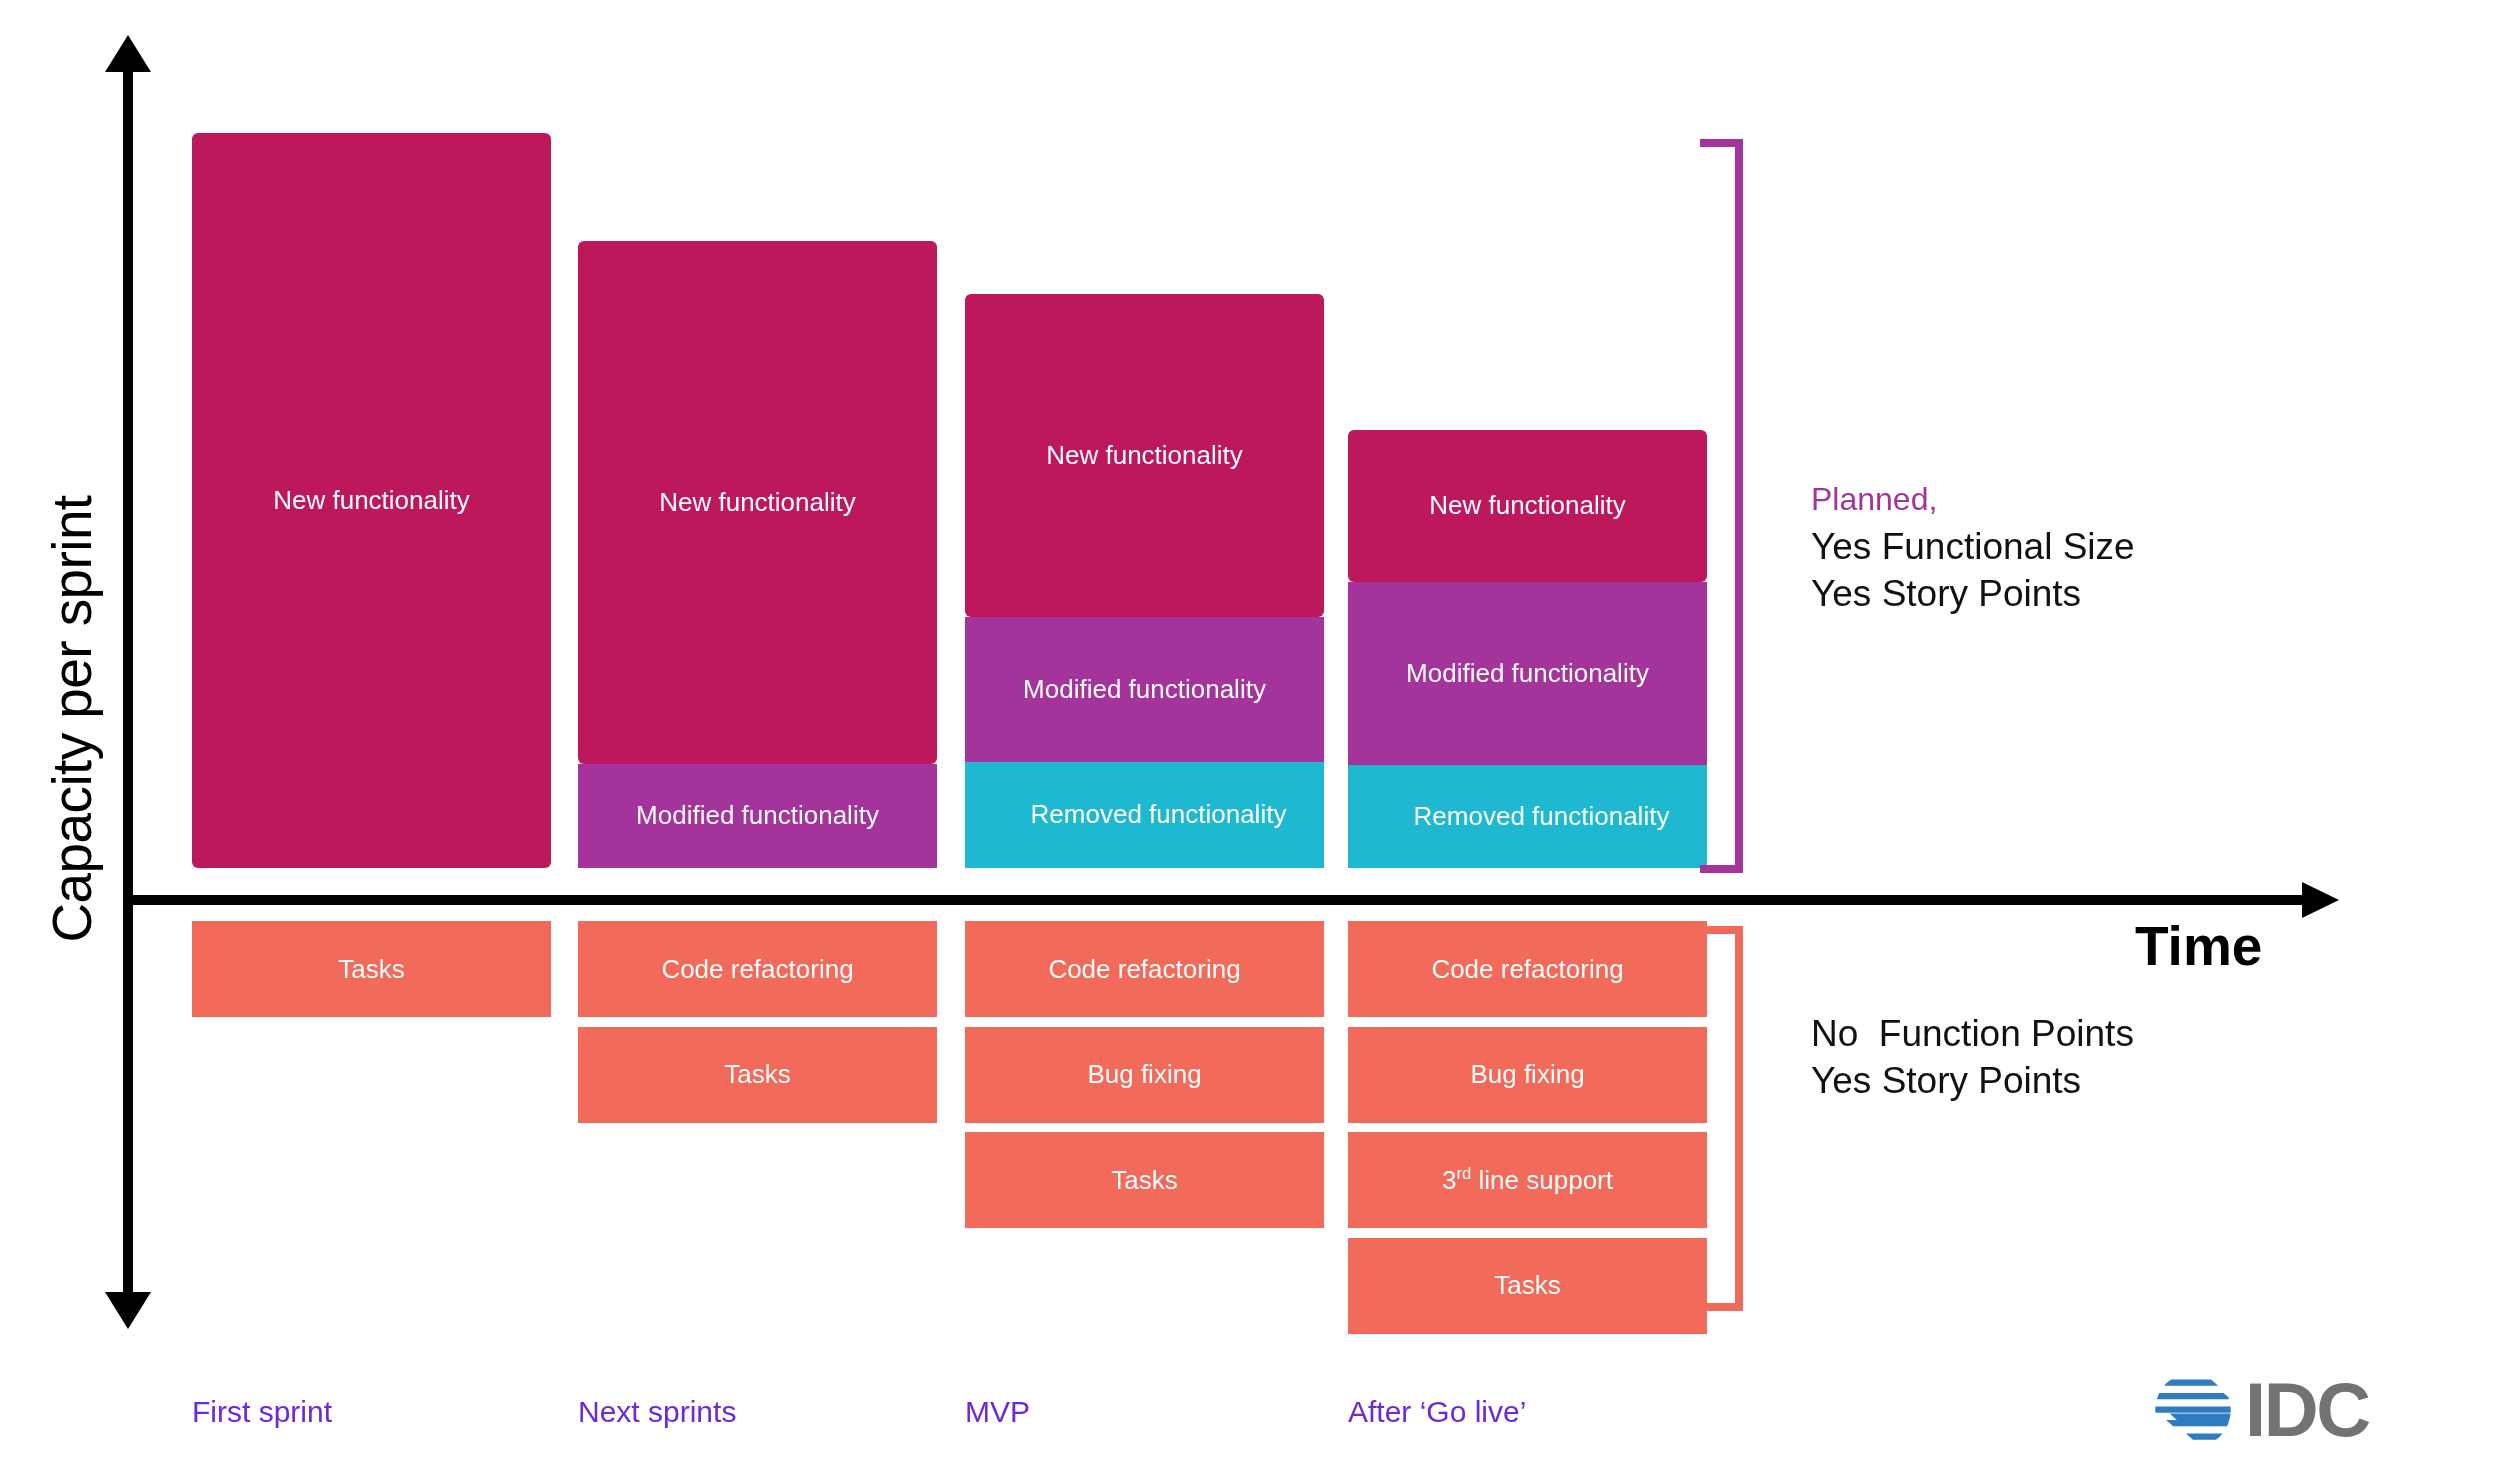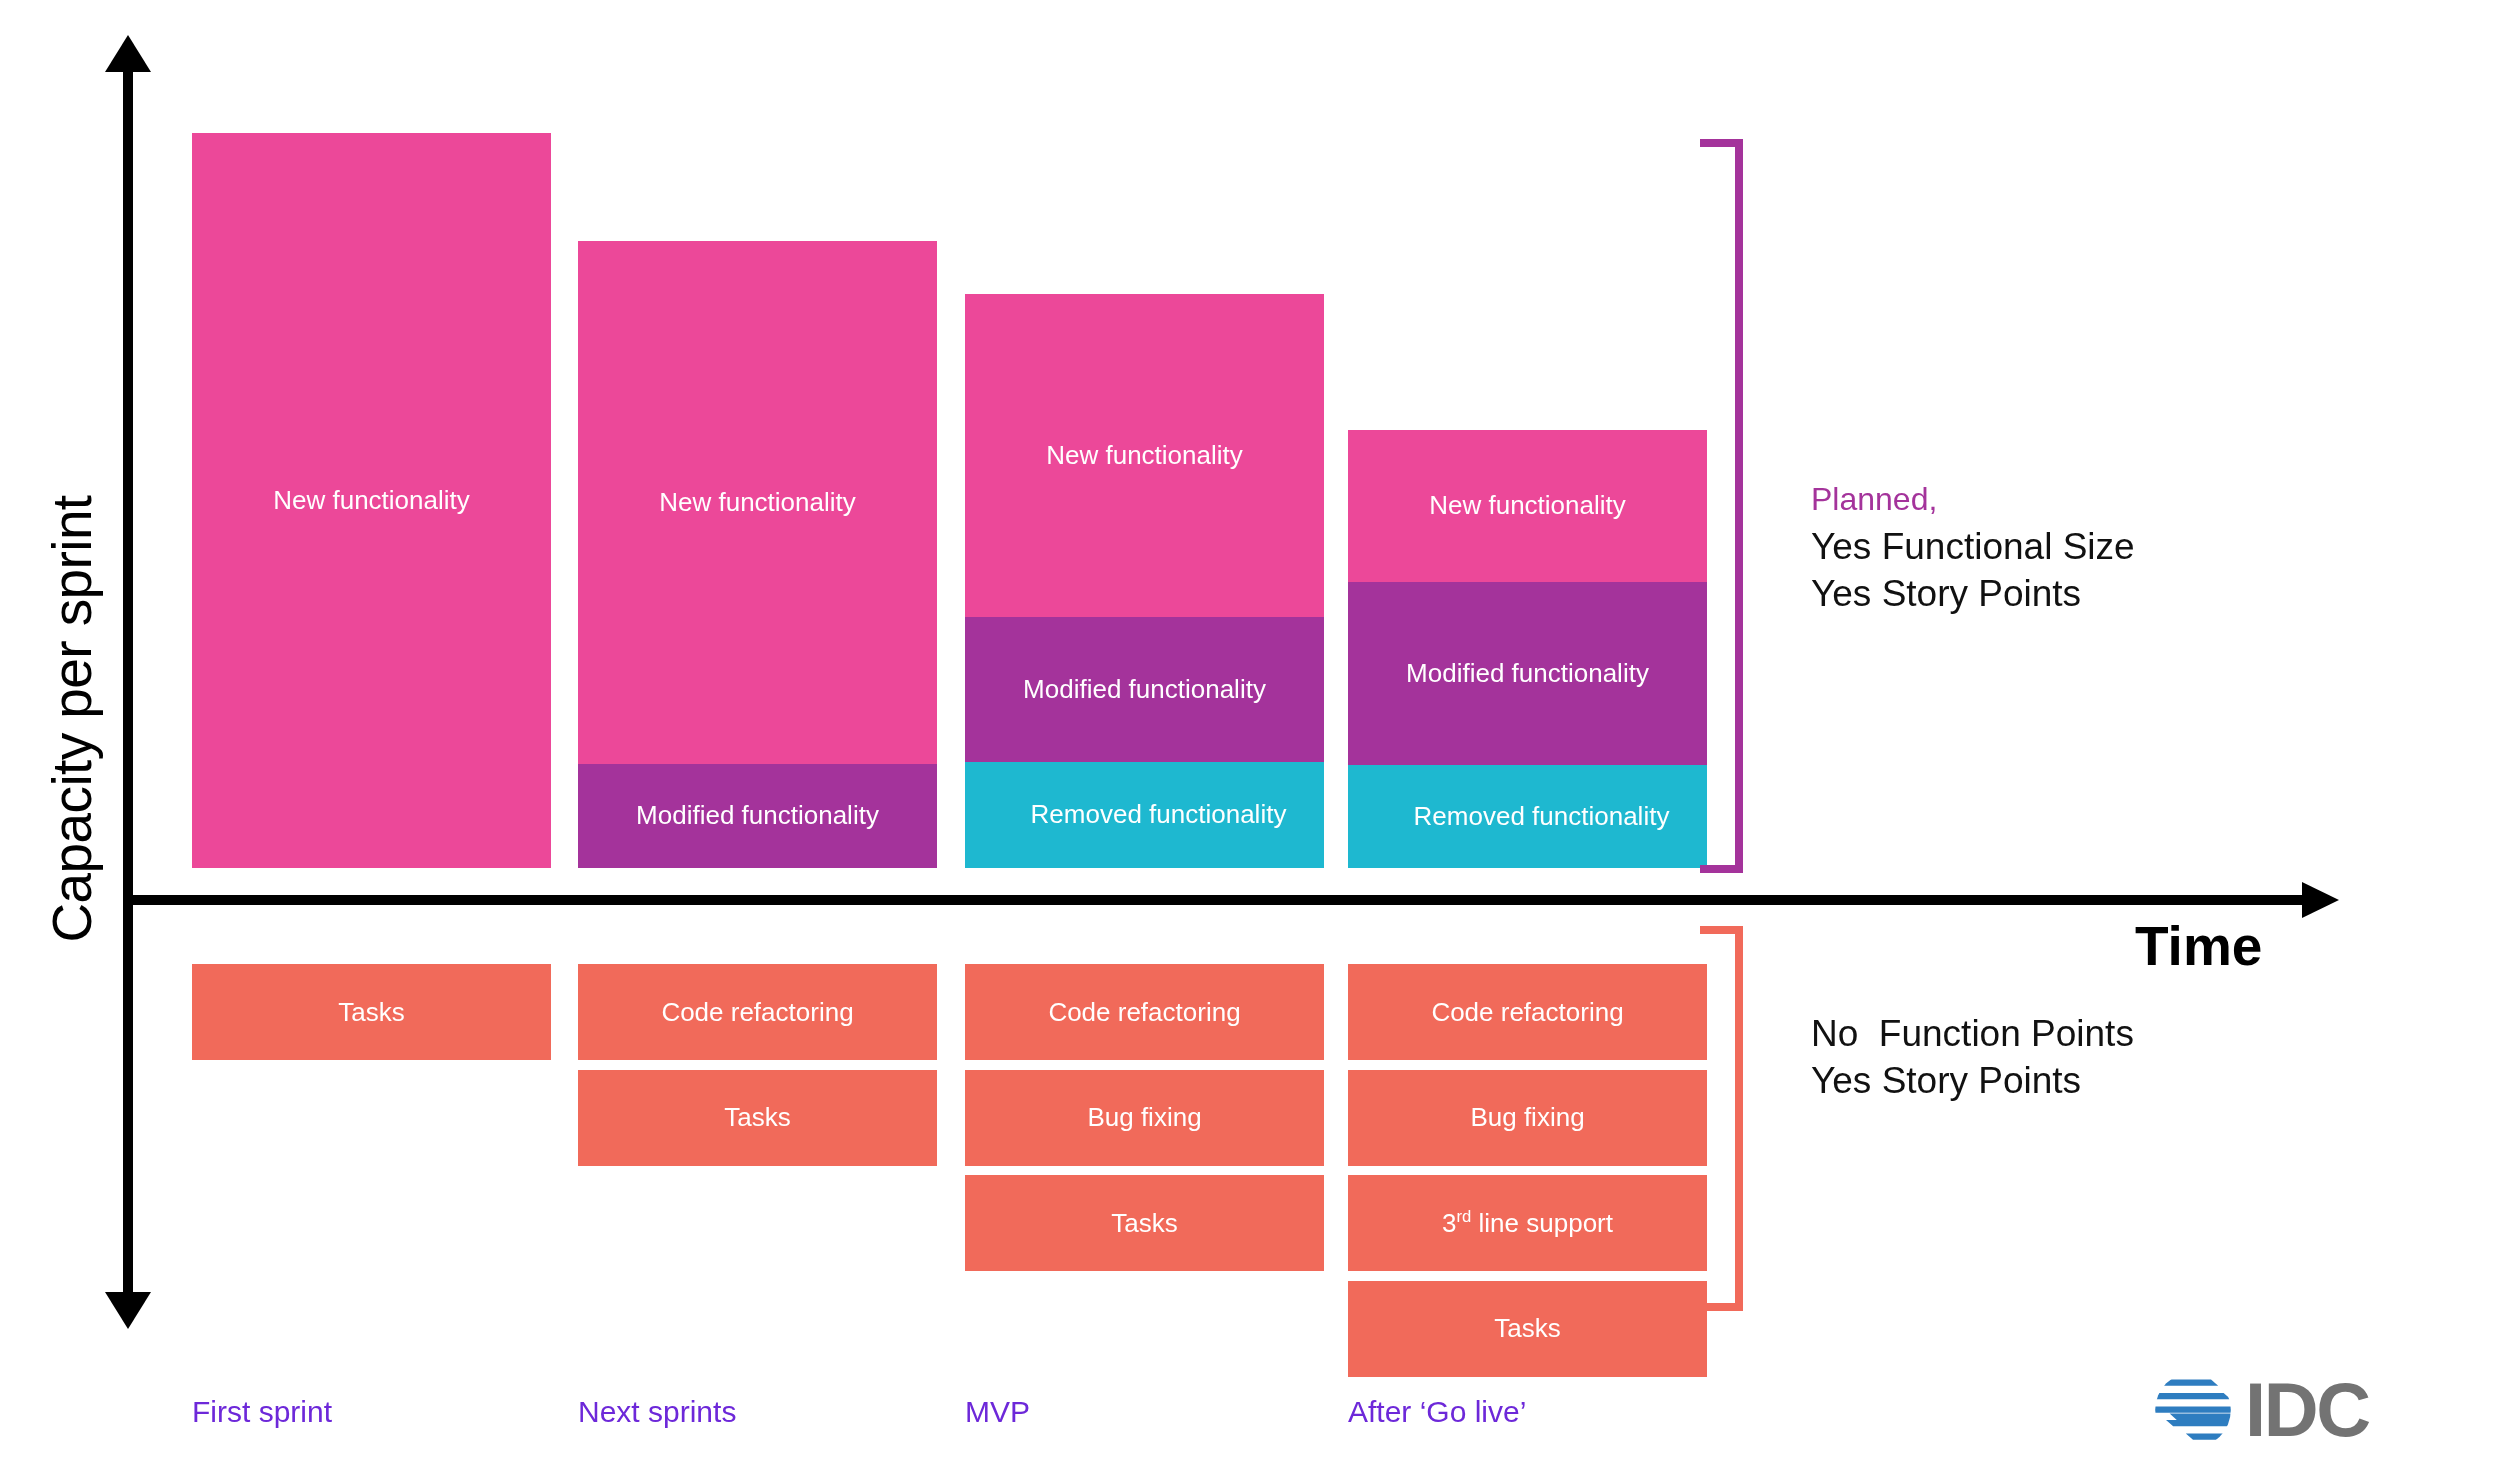--- a/index.html
+++ b/index.html
@@ -18,25 +18,25 @@
 
   #y-axis-label{position:absolute;left:-197px;top:687px;width:538px;text-align:center;
      transform:rotate(-90deg);font-size:55px;color:#000;letter-spacing:-0.6px;}
   #x-axis-label{position:absolute;left:2135px;top:914px;font-size:55px;color:#000;font-weight:bold;}
 
   
   #chart-plot{position:absolute;left:0;top:0;width:2512px;height:1479px;}
 
   .bar-column{position:absolute;width:359px;}
   .upper-column{bottom:611px;display:flex;flex-direction:column;justify-content:flex-end;}
-  .lower-column{top:964px;display:flex;flex-direction:column;}
+  .lower-column{top:921px;display:flex;flex-direction:column;}
 
   .seg{display:flex;align-items:center;justify-content:center;text-align:center;
        color:#fff;font-size:26px;line-height:1.13;box-sizing:border-box;padding:0 6px;}
-  .seg-new{background:#ec4899;}
+  .seg-new{background:#be185d;border-radius:6px;}
   .seg-modified{background:#a4339b;}
   .seg-removed{background:#1eb8d0;padding-left:34px;}
   .task-seg{background:#f16a5a;height:96px;margin-bottom:9.6px;
        display:flex;align-items:center;justify-content:center;
        color:#fff;font-size:26px;box-sizing:border-box;padding:0 4.8px;text-align:center;}
   .task-seg sup{font-size:16.7px;vertical-align:super;line-height:0;}
 
   
   .bracket{position:absolute;box-sizing:border-box;}
   #bracket-planned{left:1700px;top:139px;width:43px;height:734px;

